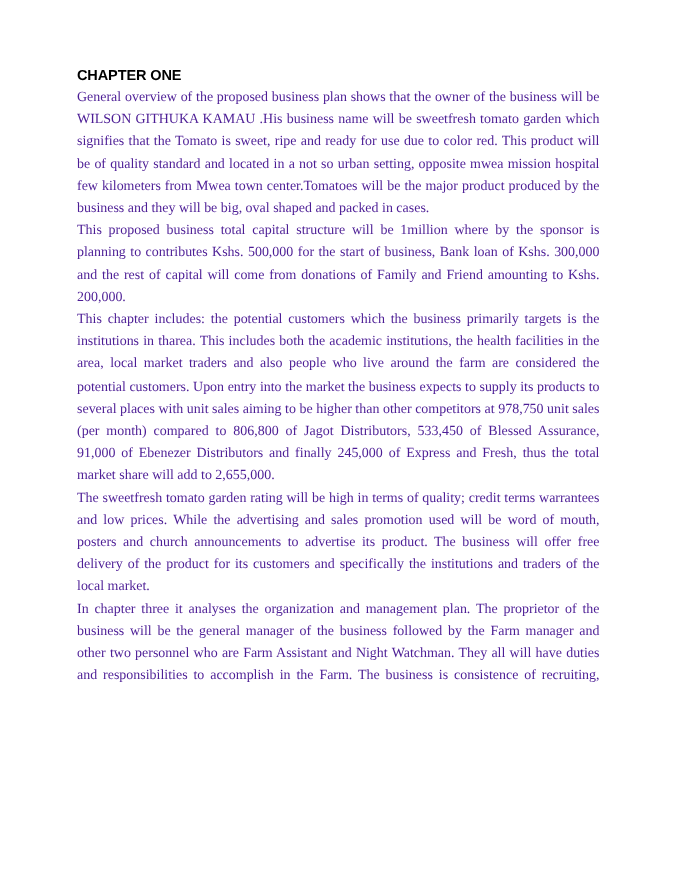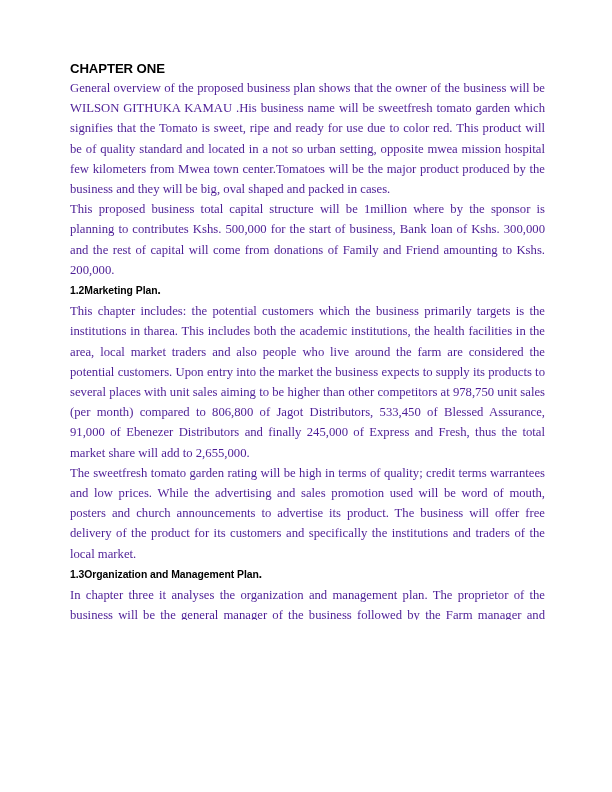--- a/index.html
+++ b/index.html
@@ -98,26 +98,24 @@
   <div class="content">
 
     <div class="heading-major">CHAPTER ONE</div>
 
 
 
     <p class="para">General overview of the proposed business plan shows that the owner of the business will be WILSON GITHUKA KAMAU .His business name will be sweetfresh tomato garden which signifies that the Tomato is sweet, ripe and ready for use due to color red. This product will be of quality standard and located in a not so urban setting, opposite mwea mission hospital few kilometers from Mwea town center.Tomatoes will be the major product produced by the business and they will be big, oval shaped and packed in cases.</p>
 
     <p class="para">This proposed business total capital structure will be 1million where by the sponsor is planning to contributes Kshs. 500,000 for the start of business, Bank loan of Kshs. 300,000 and the rest of capital will come from donations of Family and Friend amounting to Kshs. 200,000.</p>
 
-    <div class="heading-inline"><span>1.2Marketing Plan</span><span class="tail-dot">.</span></div>
 
     <p class="para">This chapter includes: the potential customers which the business primarily targets is the institutions in tharea. This includes both the academic institutions, the health facilities in the area, local market traders and also people who live around the farm are considered the potential customers. Upon entry into the market the business expects to supply its products to several places with unit sales aiming to be higher than other competitors at 978,750 unit sales (per month) compared to 806,800 of Jagot Distributors, 533,450 of Blessed Assurance, 91,000 of Ebenezer Distributors and finally 245,000 of Express and Fresh, thus the total market share will add to 2,655,000.</p>
 
     <p class="para">The sweetfresh tomato garden rating will be high in terms of quality; credit terms warrantees and low prices. While the advertising and sales promotion used will be word of mouth, posters and church announcements to advertise its product. The business will offer free delivery of the product for its customers and specifically the institutions and traders of the local market.</p>
 
-    <div class="heading-inline"><span>1.3Organization and Management Plan</span><span class="tail-dot">.</span></div>
 
     <p class="para">In chapter three it analyses the organization and management plan. The proprietor of the business will be the general manager of the business followed by the Farm manager and other two personnel who are Farm Assistant and Night Watchman. They all will have duties and responsibilities to accomplish in the Farm. The business is consistence of recruiting, training and promoting of its employees; Evaluation of employees and promotion will be by use of performance management system. The performance will be measured against objectives which will be picked from the employees' duties and responsibilities. While training of employees will be based on an effective training needs analysis which will be carried out before commencement of any training program available from Amiran courses.</p>
 
   </div>
 
   <div class="page-number">1</div>
 </div>
 
 </body></html>

